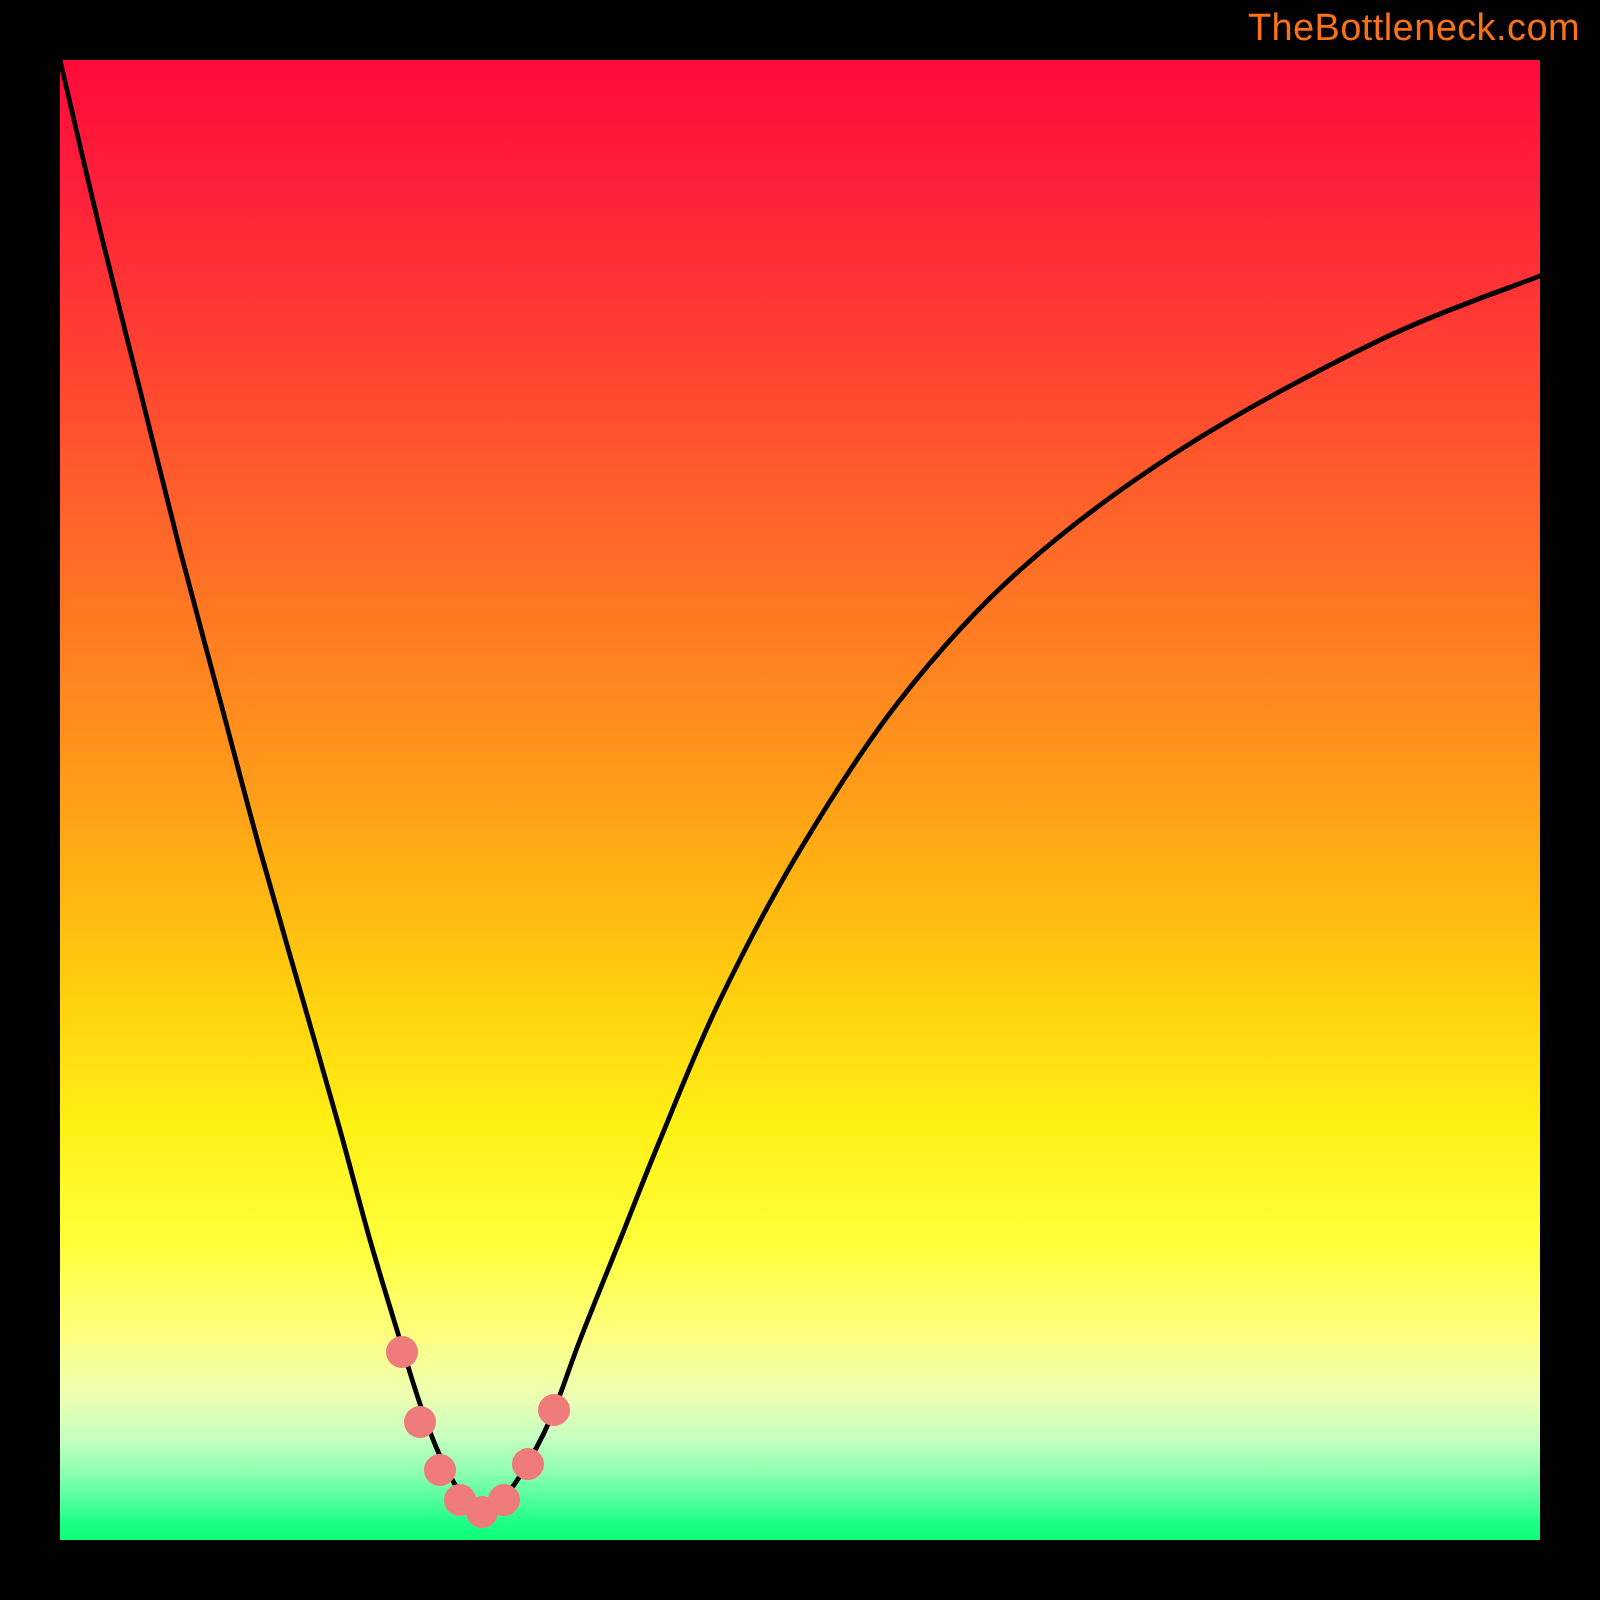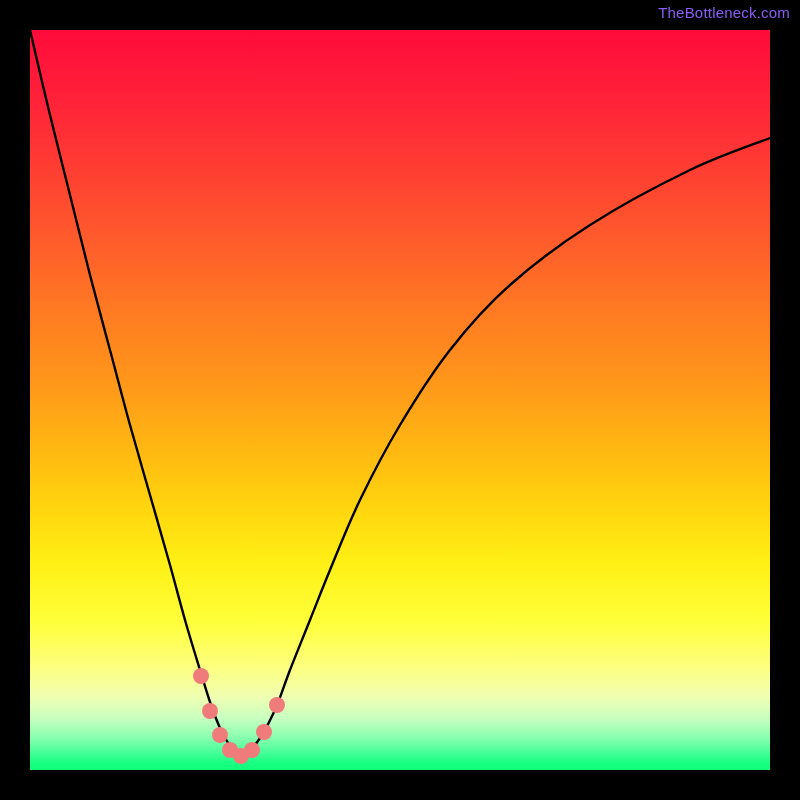--- a/index.html
+++ b/index.html
@@ -33,22 +33,22 @@
       #c8ffc0 93%,
       #8cffb0 95.5%,
       #4bff9a 97.5%,
       #19ff84 99%,
       #10ff78 100%);
   }
   .watermark {
     position: absolute;
     top: 4px;
     right: 10px;
-    color: #8b5cf6;
-    font-size: 15px;
+    color: #f97316;
+    font-size: 19px;
     font-weight: 500;
     letter-spacing: 0.2px;
     z-index: 20;
     text-align: center;
   }
   svg.curve {
     position: absolute;
     left: 0;
     top: 0;
     width: 740px;

